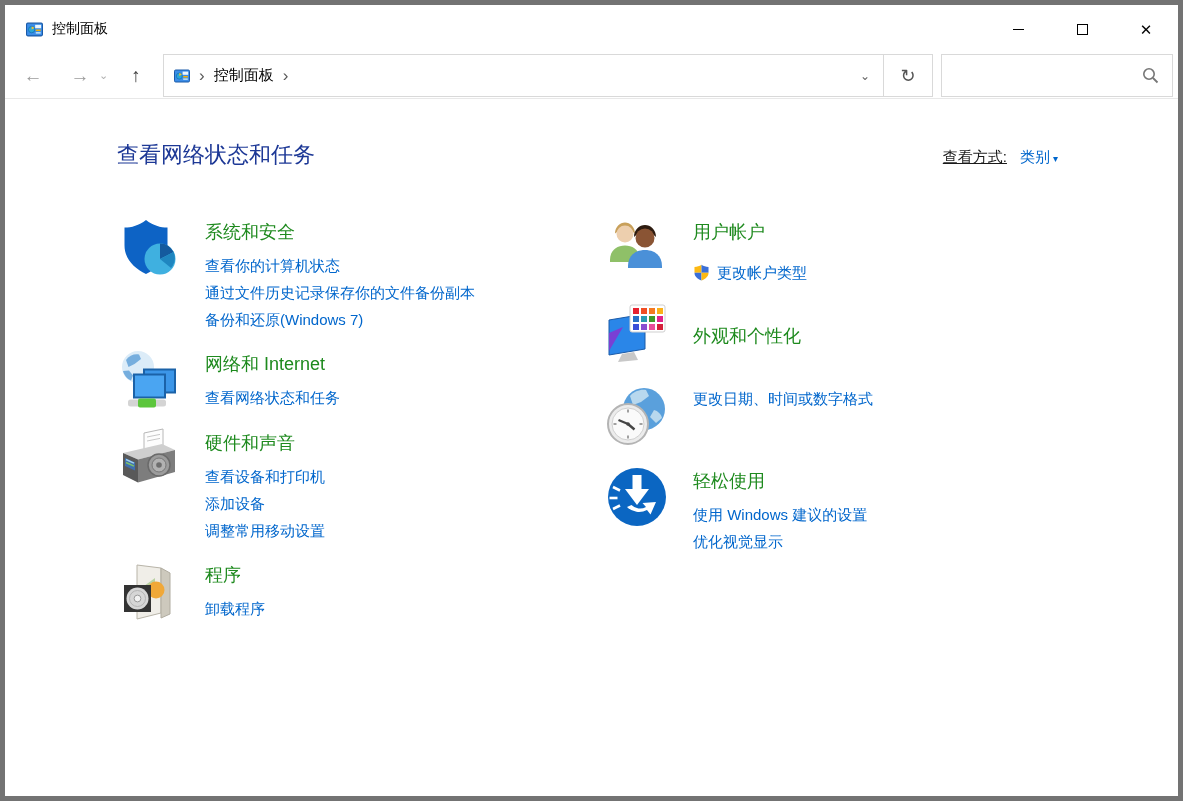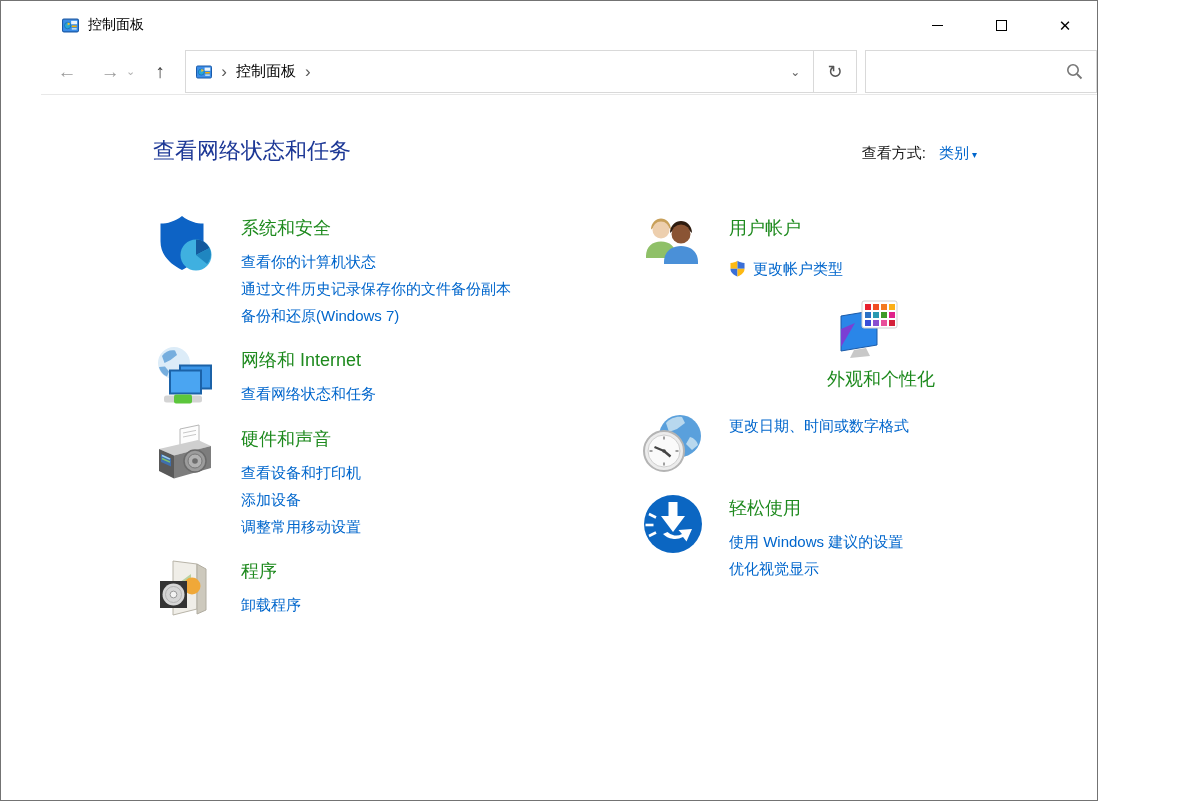--- a/index.html
+++ b/index.html
@@ -1,17 +1,17 @@
 <!DOCTYPE html>
 <html style="--green: #1e8a1e; --link: #0066cc; --heading: #1d3896;"><head>
 <meta charset="utf-8">
 <style>
   * { box-sizing: border-box; margin: 0; padding: 0; }
   html,body { width:1183px; height:801px; background:#fff; font-family:"Liberation Sans",sans-serif; }
-  .window { width:1098px; height:801px; border:1px solid #737373; background:#fff; position:relative; overflow:hidden;padding-left:40px; }
+  .window { width:1183px; height:801px; border:5px solid #737373; background:#fff; position:relative; overflow:hidden; }
 
   
   .titlebar { height:48px; display:flex; align-items:center; }
   .app-icon { width:17px; height:17px; margin-left:21px; flex:none; }
   .title-text { margin-left:9px; font-size:14px; color:#000; }
   .win-controls { margin-left:auto; display:flex; height:100%; }
   .win-btn { width:64px; height:100%; display:flex; align-items:center; justify-content:center; cursor:default; }
   .min-glyph { width:11px; height:0; border-top:1px solid #000; display:block; }
   .max-glyph { width:11px; height:11px; border:1px solid #000; display:block; }
   .close-glyph { font-size:15px; color:#000; font-weight:300; line-height:1; }
@@ -31,36 +31,36 @@
   .addr-caret { width:36px; text-align:center; color:#666; font-size:12px; align-self:stretch; display:flex; align-items:center; justify-content:center; }
   .refresh-btn { width:50px; height:43px; margin-left:-1px; border:1px solid #d9d9d9; display:flex; align-items:center; justify-content:center; font-size:18px; color:#555; background:#fff; }
   .searchbox { margin-left:8px; width:232px; height:43px; border:1px solid #d9d9d9; display:flex; align-items:center; background:#fff; }
   .searchbox input { flex:1; border:none; outline:none; font-size:15px; padding:0 8px 0 10px; font-family:"Liberation Sans",sans-serif; min-width:0; }
   .search-icon { width:17px; height:17px; margin-right:13px; flex:none; }
 
   
   .page-head { display:flex; justify-content:space-between; align-items:baseline; margin:41px 120px 0 112px; }
   .page-title { font-size:22px; font-weight:400; color:var(--heading,#1d3896); }
   .view-by { font-size:15px; }
-  .view-by-label { color:#1a1a1a; }
+  .view-by-label { color:#1a1a1a;text-decoration:underline; }
   .view-by-link { color:var(--link,#0066cc); margin-left:13px; cursor:pointer; }
   .view-by-caret { font-size:10px; color:var(--link,#0066cc); margin-left:3px; }
 
   
   .content-cols { display:flex; margin:46px 0 0 112px; }
   .col-left { width:488px; flex:none; }
   .col-right { flex:1; }
   .section { display:flex; margin-bottom:15px; }
   .col-right .section { margin-bottom:17px; }
   .cat-icon { width:64px; height:64px; flex:none; cursor:pointer; }
   .cat-icon svg { width:64px; height:64px; display:block; }
   .cat-text { margin-left:24px; padding-top:1px; }
   .cat-title { display:block; font-size:18px; line-height:30px; color:var(--green,#1e8a1e); text-decoration:none; margin-bottom:5px; cursor:pointer; }
   .cat-link { display:block; font-size:15px; line-height:27px; color:var(--link,#0066cc); text-decoration:none; cursor:pointer; }
-  .section.center { align-items:center;flex-direction:column; }
+  .section.center { align-items:center; }
   .section.center .cat-title { margin-bottom:0; }
   .link-row { display:flex; align-items:center;margin-top:12px; }
   .uac { width:17px; height:17px; margin-right:7px; flex:none; }
 </style>
 </head>
 <body>
 
 <div class="window">
 
   <div class="titlebar">

